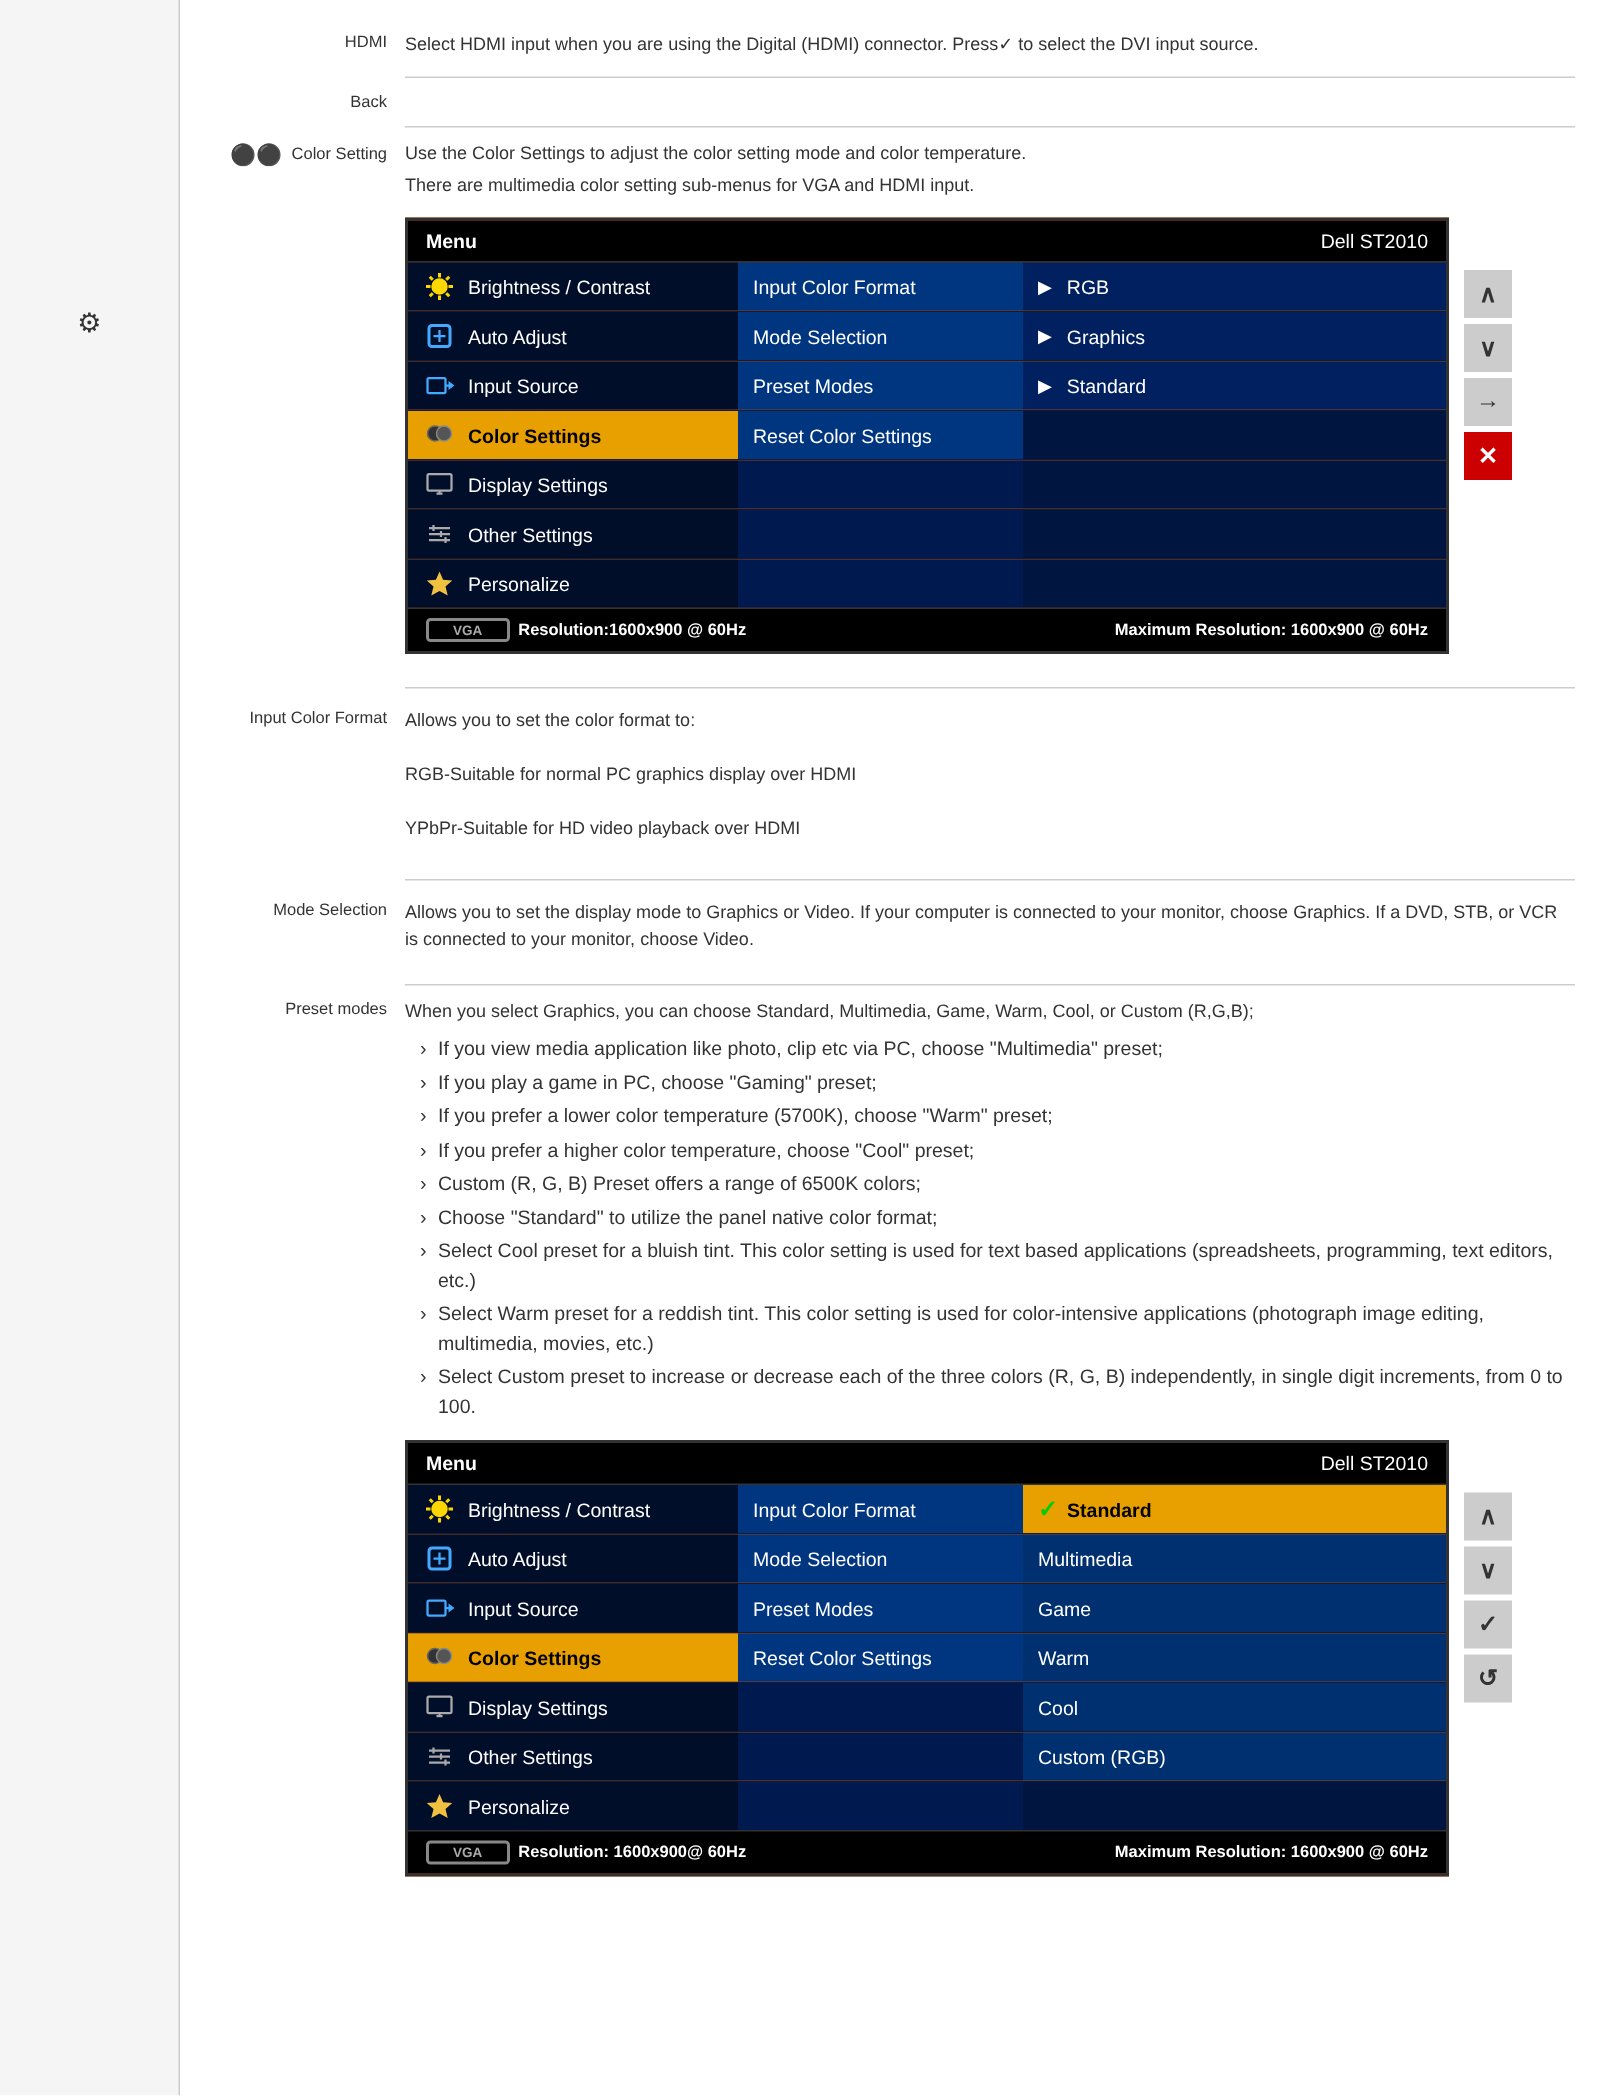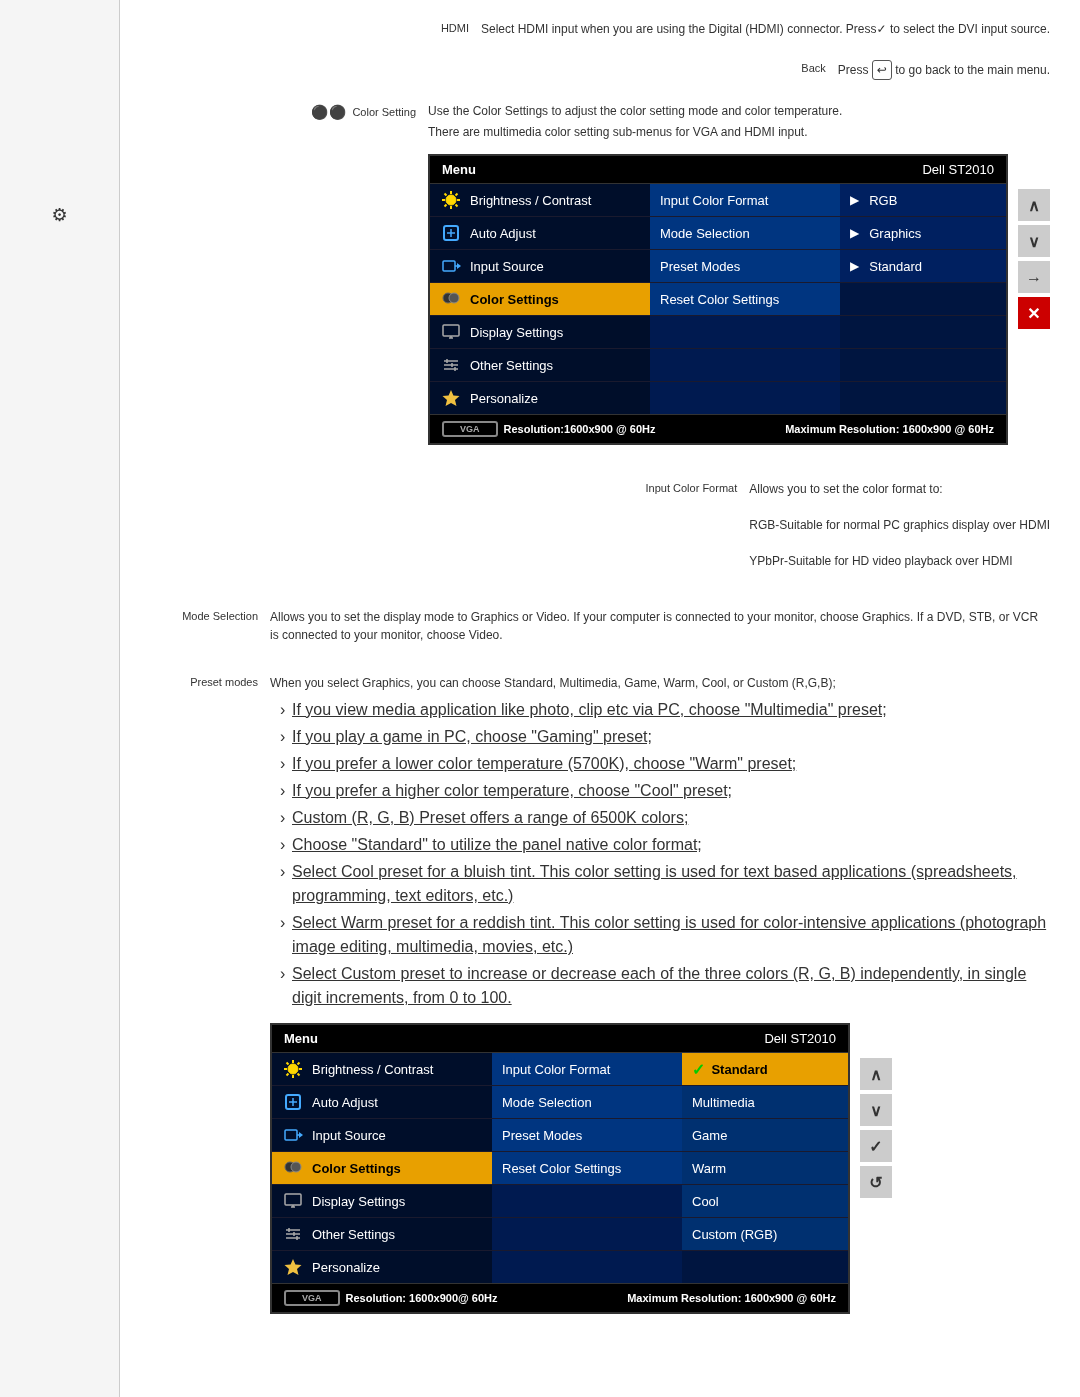--- a/index.html
+++ b/index.html
@@ -26,21 +26,20 @@
       background: #f5f5f5;
       flex-shrink: 0;
     }
 
     .main-col {
       flex: 1;
       padding: 20px 30px 20px 20px;
       display: flex;
       flex-direction: column;
       gap: 0;
-      align-items: flex-end;
     }
 
     
     .section-row {
       display: flex;
       flex-direction: row;
       margin-bottom: 10px;
       align-items: flex-start;
     }
 
@@ -64,21 +63,21 @@
       color: #333;
       margin-bottom: 3px;
       line-height: 1.5;
     }
 
     
     .osd-menu {
       background: #f97316;
       border: 2px solid #333;
       color: #fff;
-      width: 580px;
+      width: 696px;
       margin-top: 5px;
       font-size: 13px;
     }
 
     .osd-header {
       display: flex;
       justify-content: space-between;
       align-items: center;
       padding: 6px 12px;
       background: #000;
@@ -223,27 +222,26 @@
       align-items: flex-start;
     }
 
     
     .bullet-list {
       list-style: none;
       padding-left: 10px;
     }
 
     .bullet-list li {
-      font-size: 16px;
+      font-size: 13px;
       color: #333;
       margin-bottom: 3px;
       padding-left: 12px;
       position: relative;
       line-height: 1.5;
-      text-decoration: underline;
     }
 
     .bullet-list li::before {
       content: "›";
       position: absolute;
       left: 0;
       color: #333;
     }
 
     
@@ -309,23 +307,20 @@
       <div class="section-label">HDMI</div>
       <div class="section-content">
         <p>Select HDMI input when you are using the Digital (HDMI) connector. Press✓ to select the DVI input source.</p>
       </div>
     </div>
 
     <div style="border-bottom:1px solid #ccc; margin-bottom:8px; margin-left:130px;"></div>
 
     <div class="section-row">
       <div class="section-label">Back</div>
-      <div class="section-content">
-        <p>Press <span style="display:inline-block; border:1px solid #555; border-radius:3px; padding:0 4px; font-size:12px;">↩</span> to go back to the main menu.</p>
-      </div>
     </div>
 
     <div style="border-bottom:1px solid #ccc; margin-bottom:8px; margin-left:130px;"></div>
 
     <div class="section-row" style="align-items:flex-start;">
       <div class="section-label" style="display:flex; align-items:center; justify-content:flex-end; gap:6px;">
         <span style="font-size:14px; color:#333;">⚫⚫</span>
         <span>Color Setting</span>
       </div>
       <div class="section-content">

